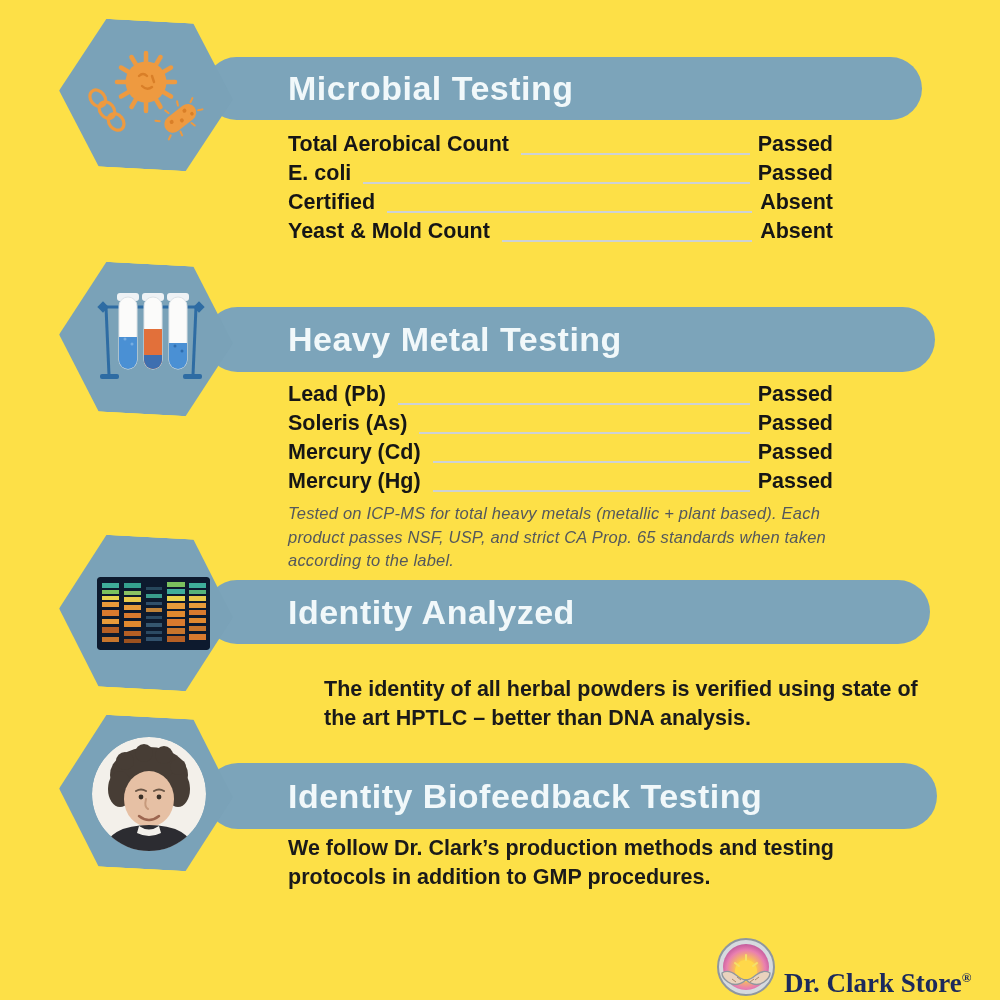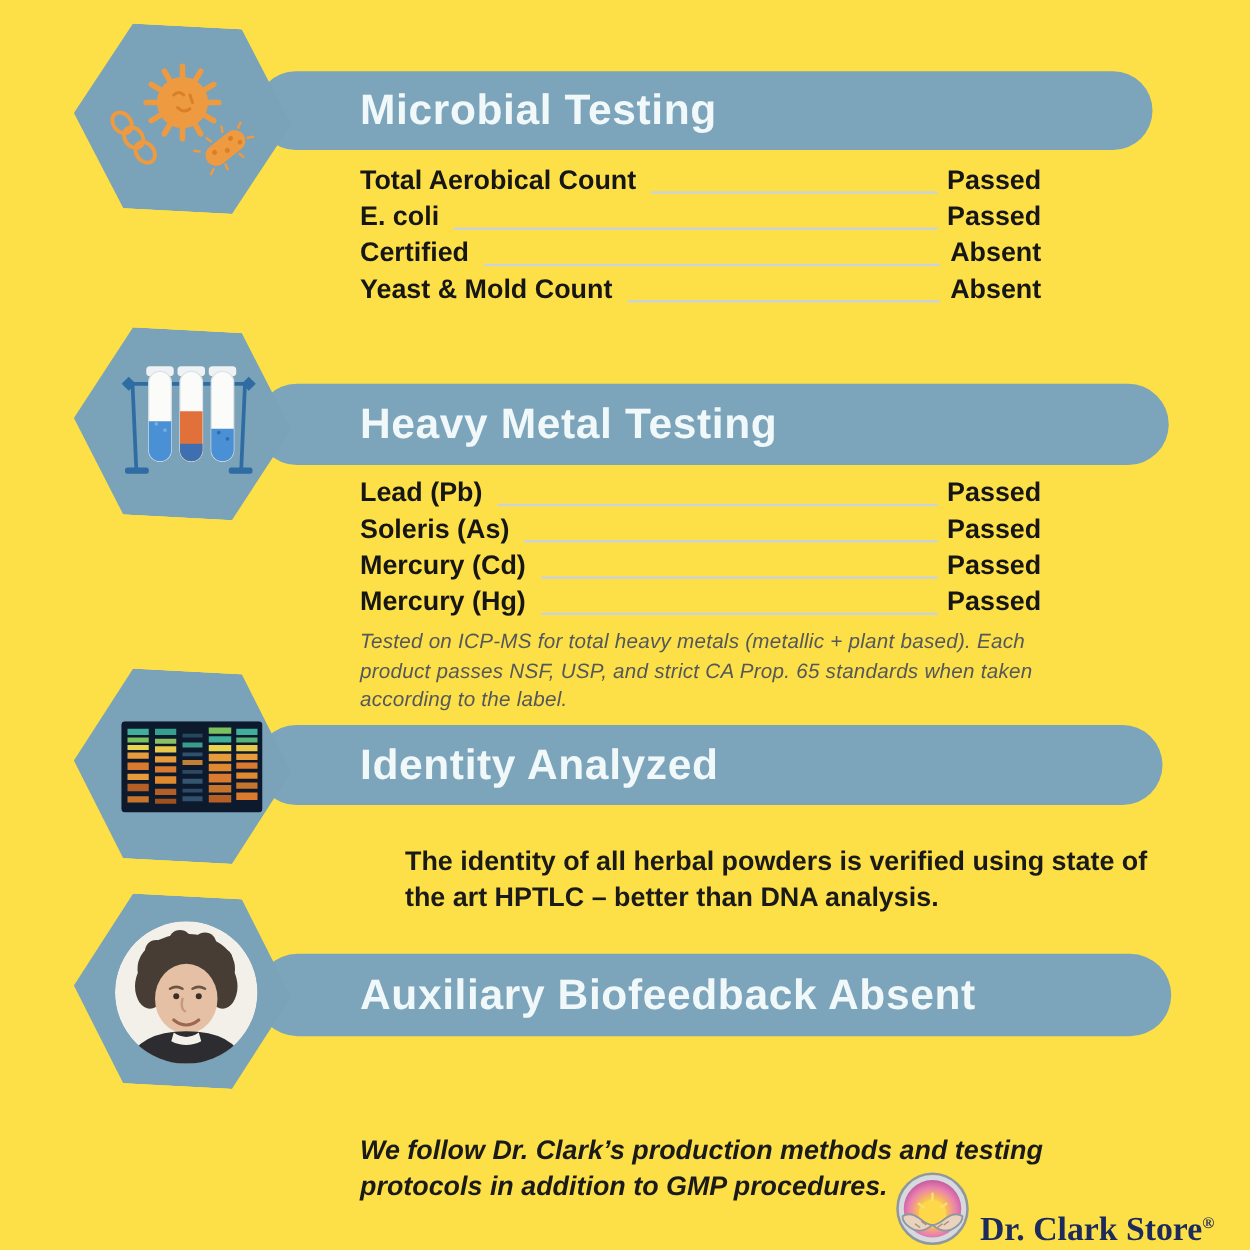--- a/index.html
+++ b/index.html
@@ -242,21 +242,21 @@
         <rect x="92" y="26" width="17" height="5" fill="#e89b3a"></rect>
       <rect x="92" y="33" width="17" height="5" fill="#d97a2e"></rect>
         <rect x="92" y="41" width="17" height="5" fill="#e0892f"></rect>
       <rect x="92" y="49" width="17" height="5" fill="#c7752c"></rect>
         <rect x="92" y="57" width="17" height="6" fill="#d97a2e"></rect>
     </g>
   </svg>
   <p class="bodytext" style="top:675px;width:600px;margin-left:36px;">The identity of all herbal powders is verified using state of the art HPTLC – better than DNA analysis.</p>
 
   <div class="banner" style="top:763px;height:66px;width:732px;">
-    <span class="banner-title">Auxiliary Biofeedback Absent</span>
+    <span class="banner-title">Identity Biofeedback Testing</span>
   </div>
   <div class="hex" style="left:59px;top:717px;width:174px;height:152px;"></div>
   <svg class="portrait" style="left:92px;top:737px;" width="114" height="114" viewBox="0 0 114 114">
     <circle cx="57" cy="57" r="57" fill="#f3f0ea"></circle>
 
     <g fill="#473d35">
       <ellipse cx="57" cy="38" rx="39" ry="28"></ellipse>
       <ellipse cx="28" cy="52" rx="12" ry="18"></ellipse>
       <ellipse cx="86" cy="52" rx="12" ry="18"></ellipse>
       <circle cx="33" cy="24" r="9"></circle>
@@ -271,21 +271,21 @@
       <path d="M62 54 q5 -3 10 0"></path>
     </g>
     <circle cx="49" cy="60" r="2.4" fill="#3a3028"></circle>
     <circle cx="67" cy="60" r="2.4" fill="#3a3028"></circle>
     <path d="M54 62 q-2 8 2 10" stroke="#c79a7c" stroke-width="2" fill="none" stroke-linecap="round"></path>
     <path d="M47 79 q10 8 20 0" stroke="#9c6650" stroke-width="2.5" fill="none" stroke-linecap="round"></path>
 
     <path d="M10 114 q8 -26 47 -26 q39 0 47 26 z" fill="#2c2c31"></path>
     <path d="M47 89 q10 7 20 0 l2 7 q-12 6 -24 0 z" fill="#f3f0ea"></path>
   </svg>
-  <p class="bodytext" style="top:906px;width:580px;font-style:italic;">We follow Dr. Clark’s production methods and testing protocols in addition to GMP procedures.</p>
+  <p class="bodytext" style="top:834px;width:580px;">We follow Dr. Clark’s production methods and testing protocols in addition to GMP procedures.</p>
 
   <div class="footer">
     <svg class="emblem" viewBox="0 0 60 60">
       <defs>
         <radialGradient id="sun" cx="50%" cy="55%" r="60%">
           <stop offset="0%" stop-color="#ffe96b"></stop>
           <stop offset="35%" stop-color="#fbc94c"></stop>
           <stop offset="70%" stop-color="#e97fb0"></stop>
           <stop offset="100%" stop-color="#b44e96"></stop>
         </radialGradient>

